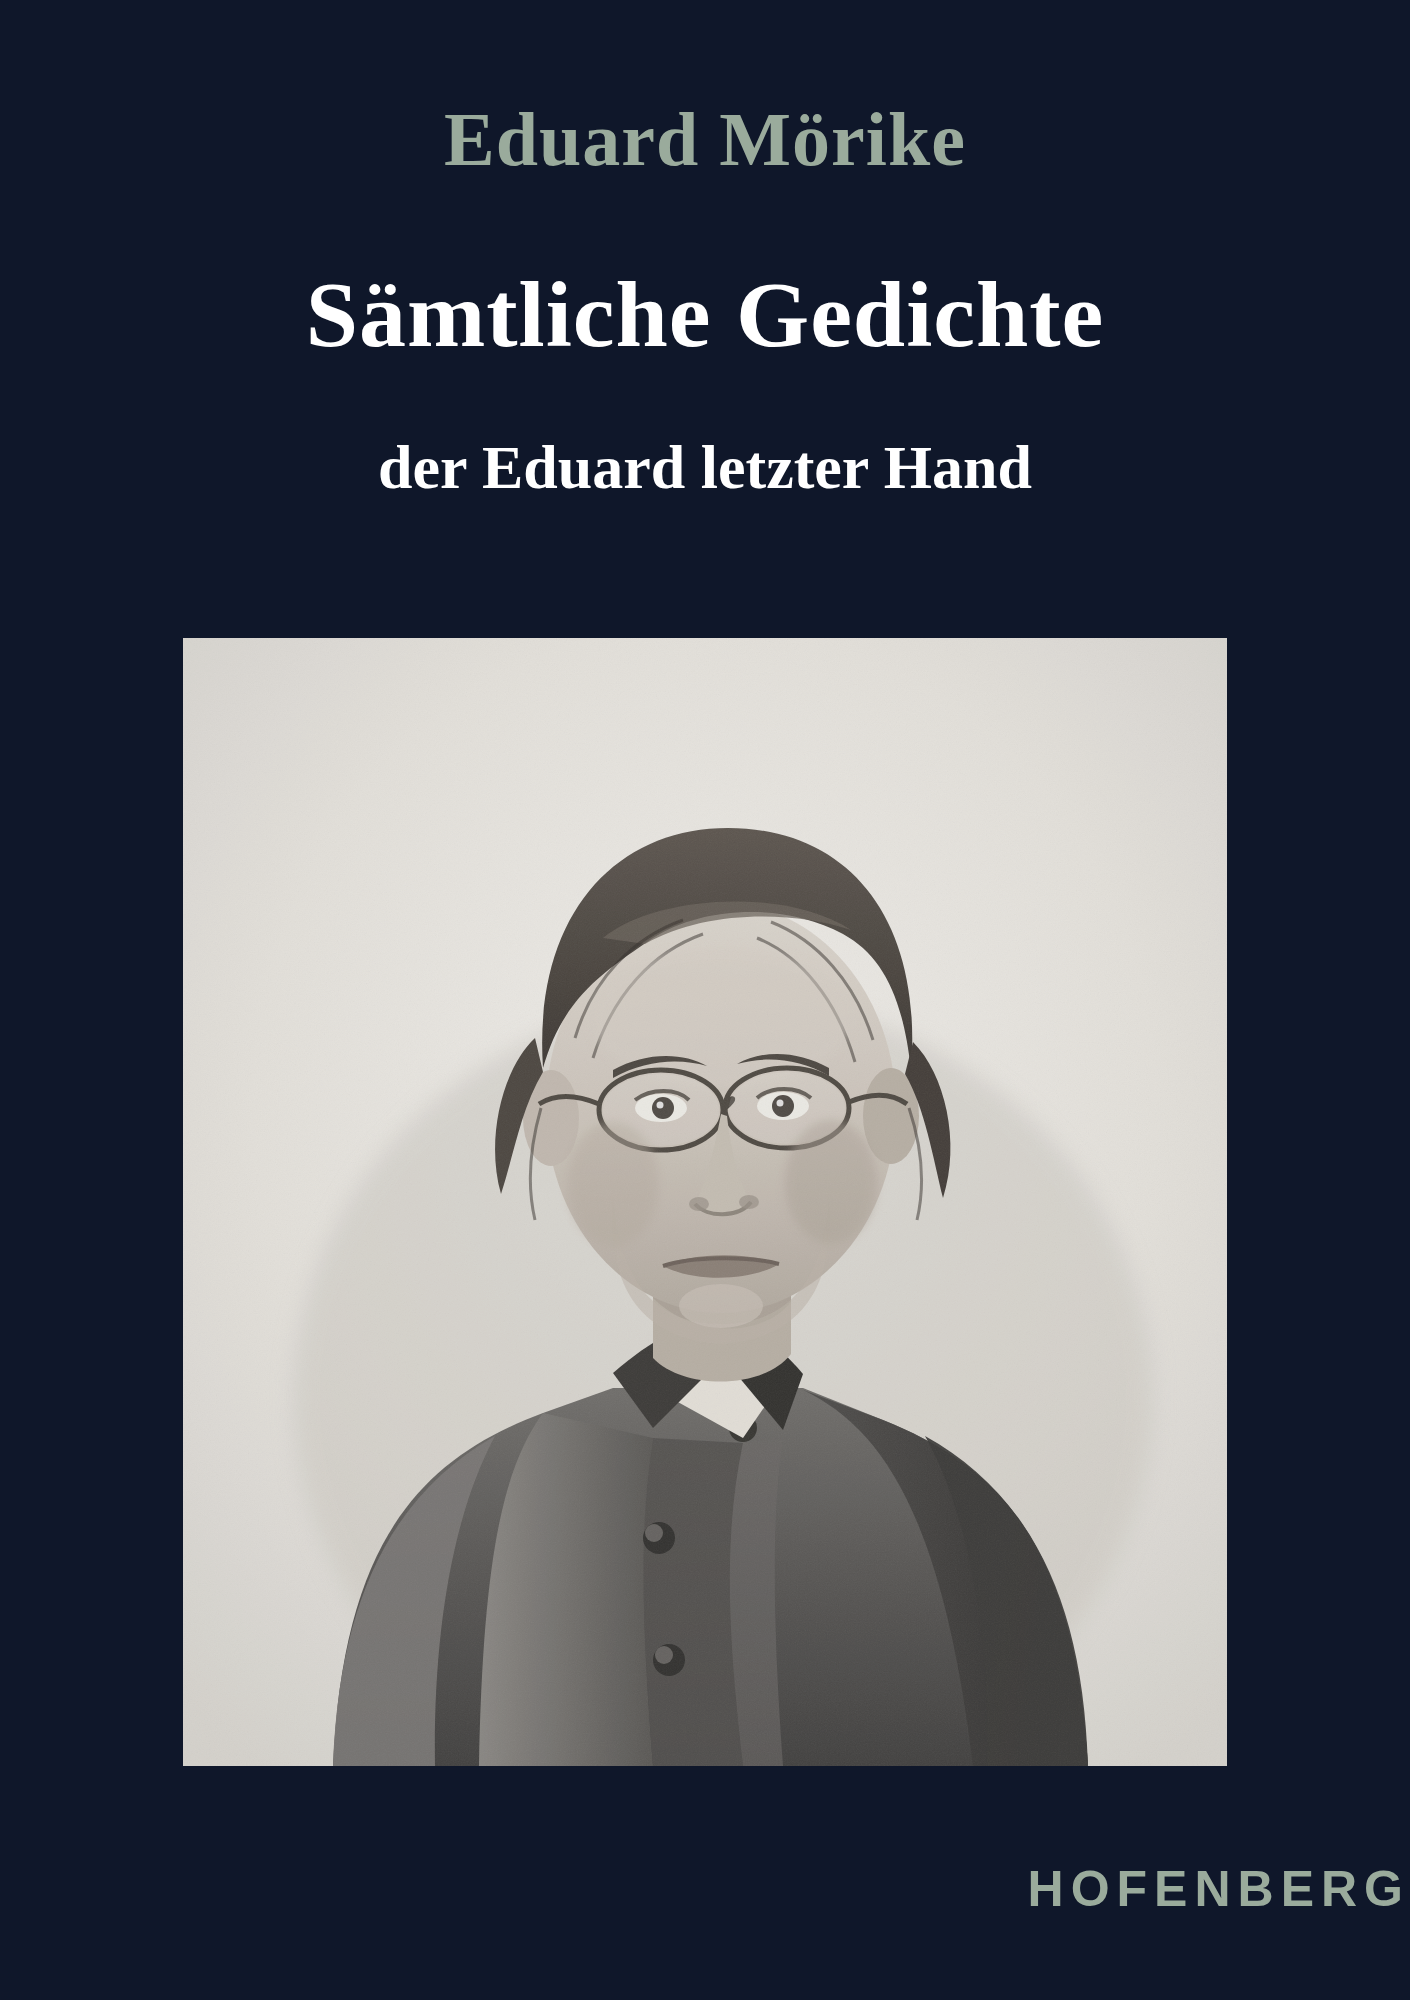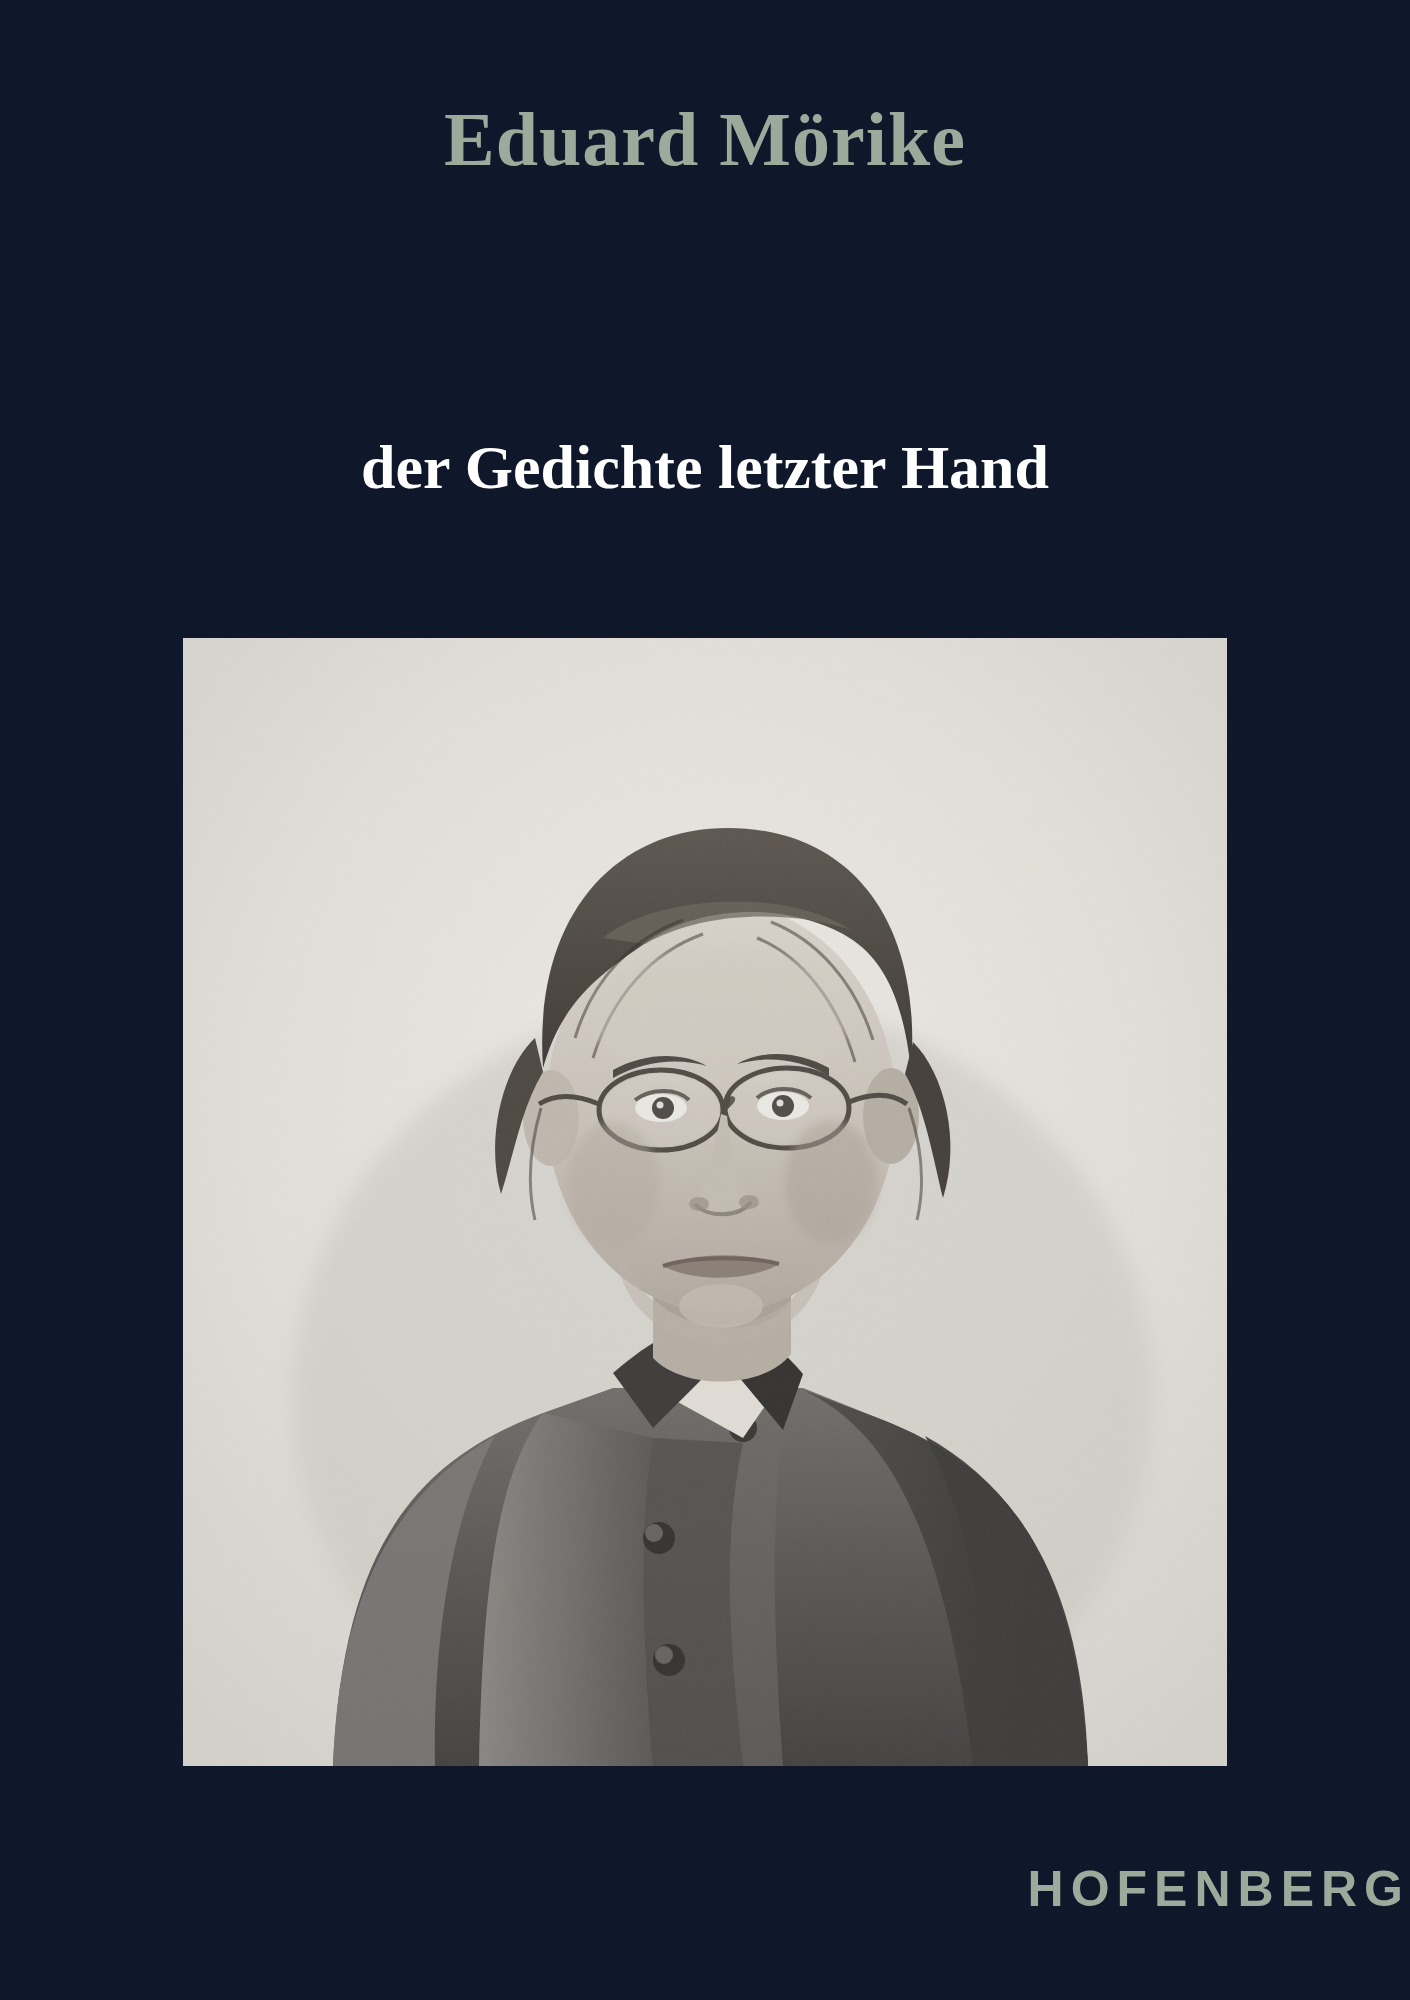--- a/index.html
+++ b/index.html
@@ -80,22 +80,23 @@
     letter-spacing: 7px;
   }
 </style>
 </head>
 <body>
 
 <div class="cover">
 
   <div class="author">Eduard Mörike</div>
 
-
-  <div class="subtitle">der Gedichte letzter Hand</div>
+  <div class="title">Sämtliche Gedichte</div>
+
+  <div class="subtitle">der Eduard letzter Hand</div>
 
   <div class="portrait-frame">
     <svg viewBox="0 0 1044 1128" preserveAspectRatio="xMidYMid slice">
       <defs>
         <radialGradient id="bgGrad" cx="50%" cy="42%" r="72%">
           <stop offset="0%" stop-color="#f2f0ec"></stop>
           <stop offset="60%" stop-color="#e7e4de"></stop>
           <stop offset="100%" stop-color="#d8d5cf"></stop>
         </radialGradient>
         <linearGradient id="coatGrad" x1="0" y1="0" x2="0" y2="1">

